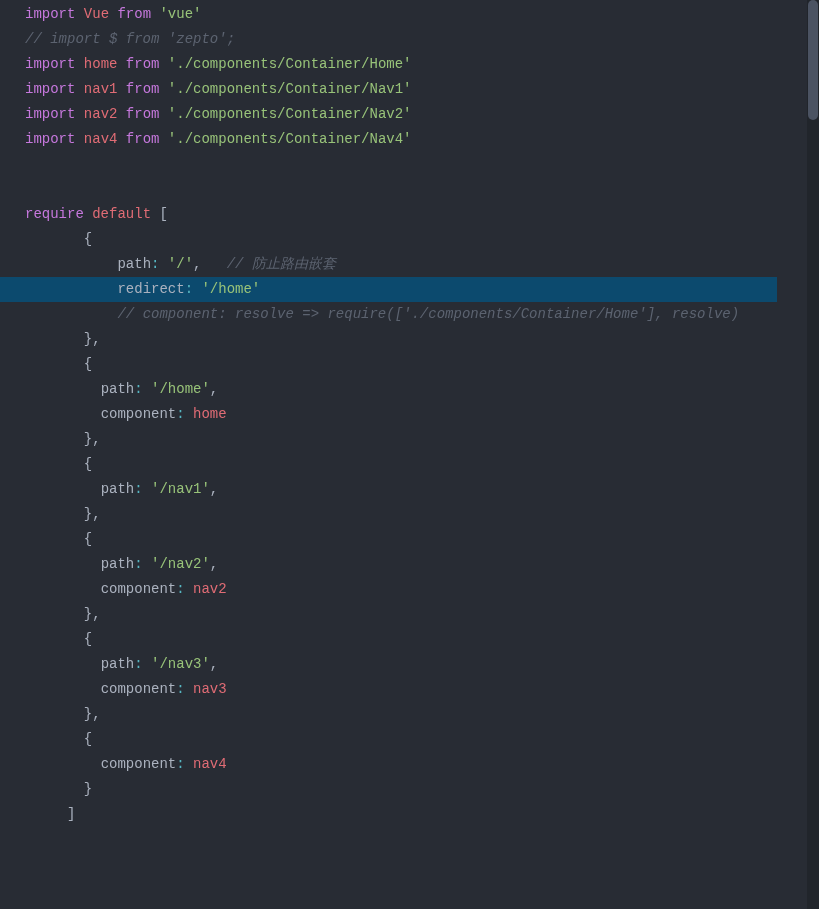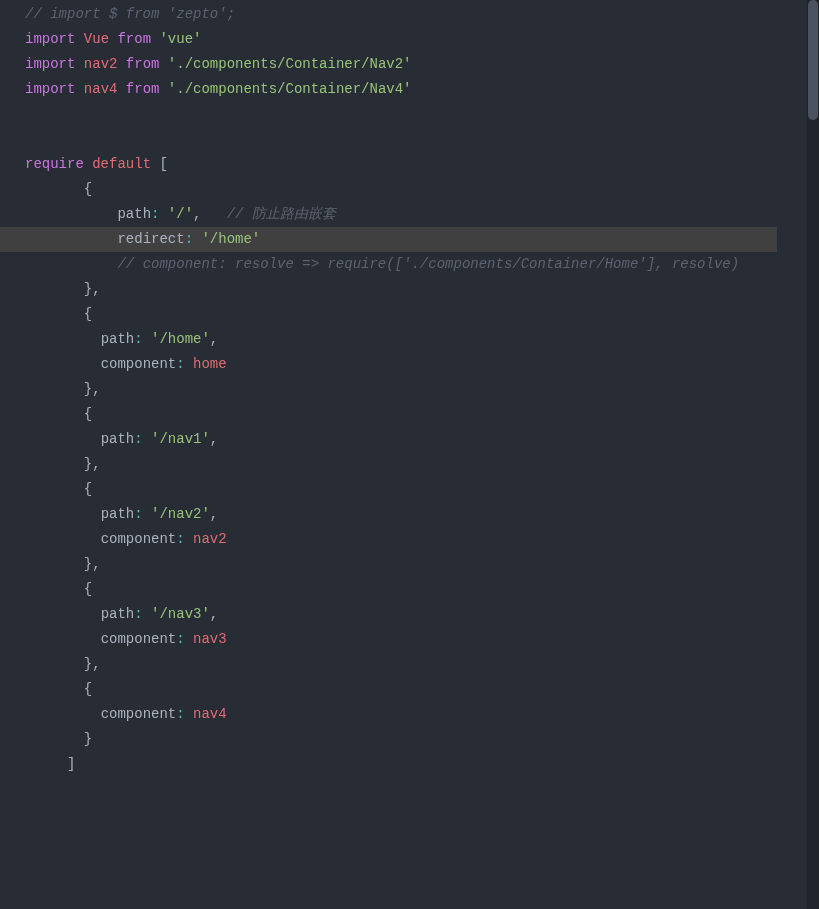--- a/index.html
+++ b/index.html
@@ -21,21 +21,21 @@
     .editor {
       padding: 2px 0;
       position: relative;
     }
     .line {
       padding-left: 25px;
       white-space: pre;
       height: 25px;
     }
     .line.highlighted {
-      background-color: #404040;
+      background-color: #0c4a6e;
     }
     .comment { color: #5c6370; font-style: italic; }
     .keyword { color: #c678dd; }
     .variable { color: #e06c75; }
     .string { color: #98c379; }
     .property { color: #abb2bf; font-family: Liberation Mono, monospace; }
     .punct { color: #abb2bf; }
     .colon { color: #56b6c2; }
     .default-kw { color: #e06c75; }
     .scrollbar-track {
@@ -61,22 +61,24 @@
       top: 0;
       width: 30px;
       height: 909px;
       background-color: #282c34;
     }
   </style>
 </head>
 <body>
 
 <div class="editor">
+  <div class="line"><span class="keyword">import</span> <span class="variable">Vue</span> <span class="keyword">from</span> <span class="string">'vue'</span></div>
   <div class="line"><span class="comment">// import $ from 'zepto';</span></div>
-  <div class="line"><span class="keyword">import</span> <span class="variable">Vue</span> <span class="keyword">from</span> <span class="string">'vue'</span></div>
+  <div class="line"><span class="keyword">import</span> <span class="variable">home</span> <span class="keyword">from</span> <span class="string">'./components/Container/Home'</span></div>
+  <div class="line"><span class="keyword">import</span> <span class="variable">nav1</span> <span class="keyword">from</span> <span class="string">'./components/Container/Nav1'</span></div>
   <div class="line"><span class="keyword">import</span> <span class="variable">nav2</span> <span class="keyword">from</span> <span class="string">'./components/Container/Nav2'</span></div>
   <div class="line"><span class="keyword">import</span> <span class="variable">nav4</span> <span class="keyword">from</span> <span class="string">'./components/Container/Nav4'</span></div>
   <div class="line"></div>
   <div class="line"></div>
   <div class="line"><span class="keyword">require</span> <span class="default-kw">default</span> <span class="punct">[</span></div>
   <div class="line">       <span class="punct">{</span></div>
   <div class="line">           <span class="property">path</span><span class="colon">:</span> <span class="string">'/'</span><span class="punct">,</span>   <span class="comment">// 防止路由嵌套</span></div>
   <div class="line highlighted">           <span class="property">redirect</span><span class="colon">:</span> <span class="string">'/home'</span></div>
   <div class="line">           <span class="comment">// component: resolve =&gt; require(['./components/Container/Home'], resolve)</span></div>
   <div class="line">       <span class="punct">},</span></div>

